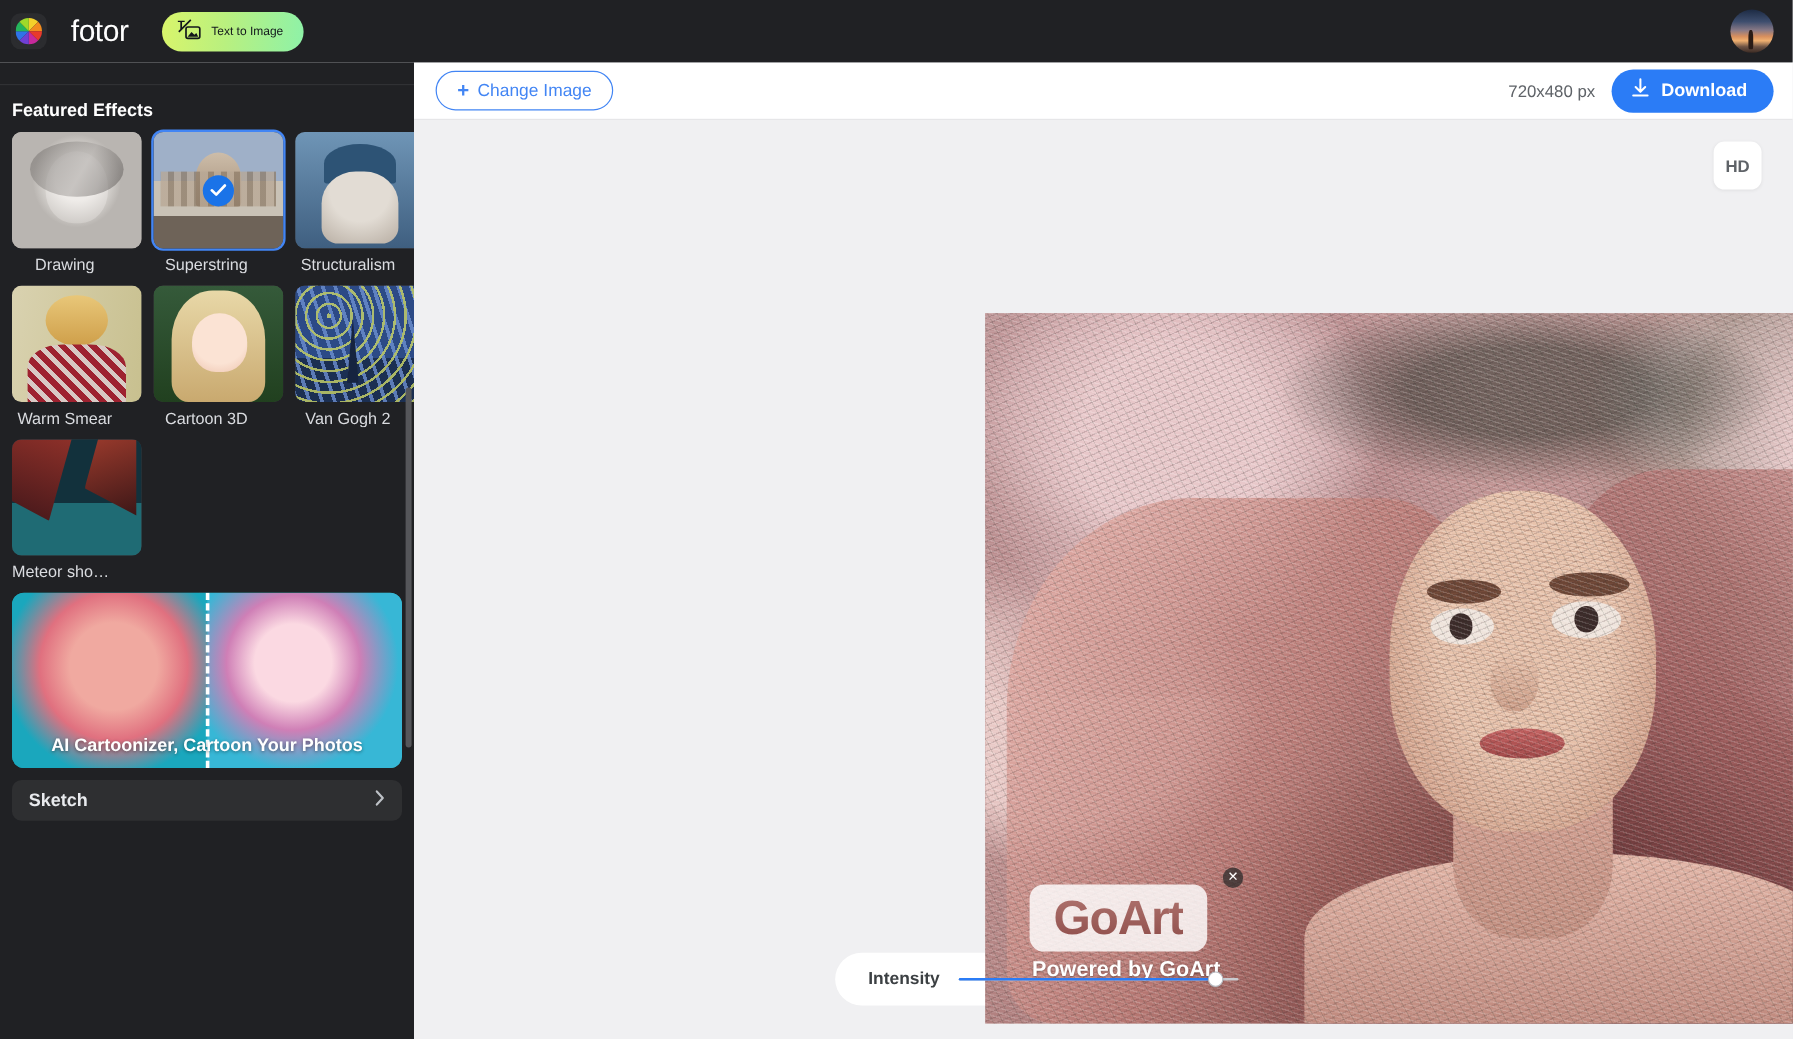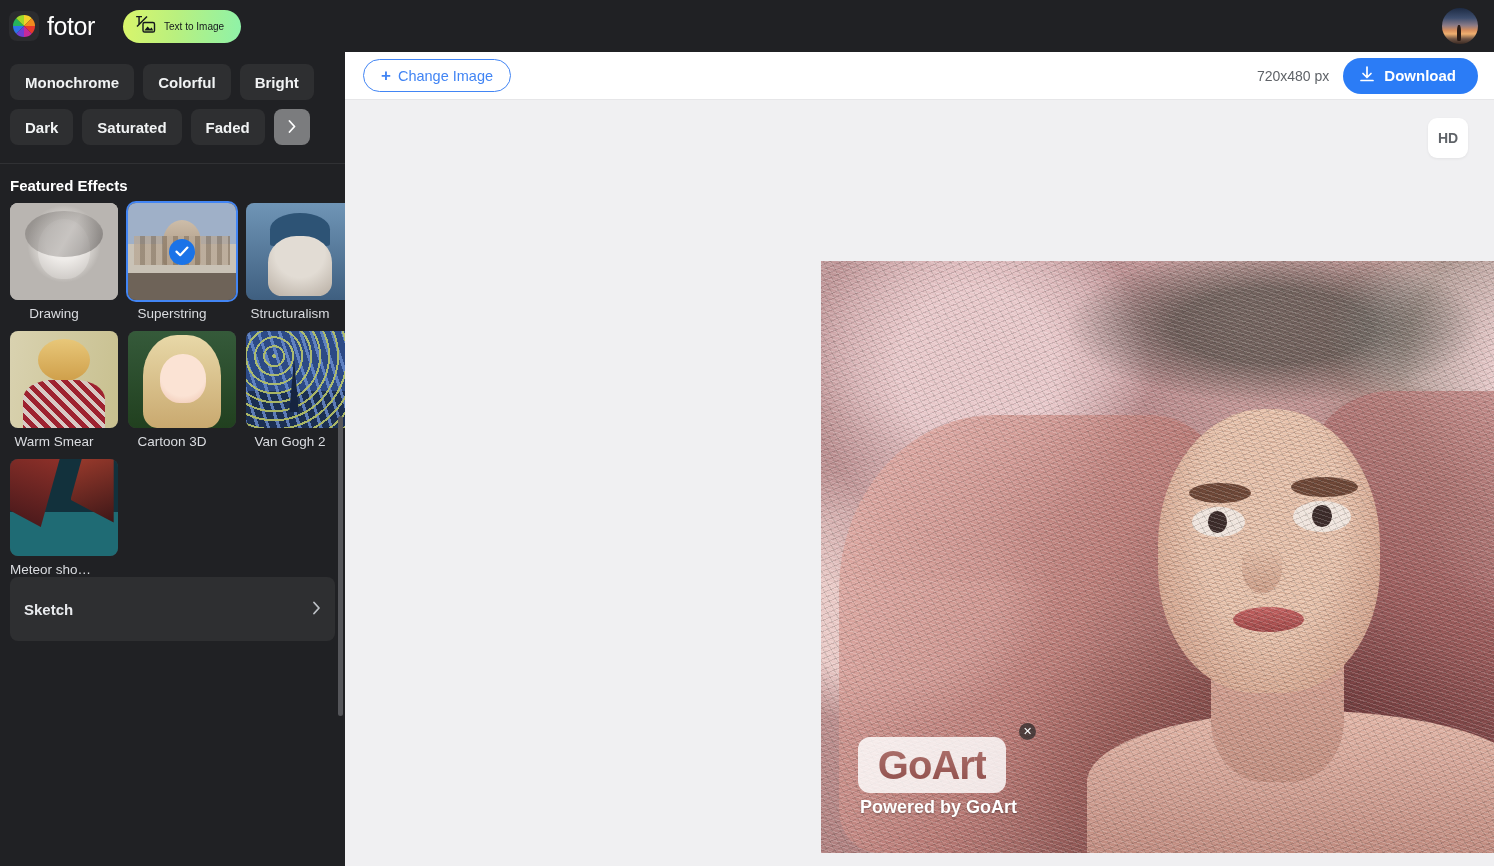--- a/index.html
+++ b/index.html
@@ -8,21 +8,21 @@
     font-family: "Liberation Sans", sans-serif;
     overflow: hidden; background: #f0f0f2;
   }
   .app { position: relative; width: 1494px; height: 866px; display: flex; flex-direction: column; }
 
   
   .topbar {
     height: 52px; min-height: 52px; background: #202124;
     display: flex; align-items: center; padding: 0 16px 0 9px; position: relative; z-index: 20;
   }
-  .logo-wrap { display: flex; align-items: center; gap: 8px; }
+  .logo-wrap { display: flex; align-items: center; gap: 20px; }
   .logo-mark {
     width: 30px; height: 30px; border-radius: 8px; overflow: hidden;
     background: #2b2c2f; display: block; position: relative;
   }
   .logo-text { color: #fff; font-size: 25px; letter-spacing: -0.4px; font-weight: 400; }
   .t2i-btn {
     margin-left: 28px; height: 33px; border-radius: 17px; padding: 0 17px 0 13px;
     background: linear-gradient(95deg, #d9f56b 0%, #b9f07f 45%, #8ef2a8 100%);
     display: flex; align-items: center; gap: 8px; cursor: pointer; border: none;
   }
@@ -151,21 +151,21 @@
     position:absolute; right:0; top:0; width:50%; height:100%;
     background: radial-gradient(ellipse 66% 74% at 44% 40%, #fbd9e2 0 30%, #cf7fb6 52%, #37b7d6 82%);
   }
   .promo .split { position:absolute; left:50%; top:0; width:0; height:100%;
     border-left: 3px dashed #fff; transform: translateX(-1.5px); }
   .promo-label {
     position:absolute; left:0; right:0; bottom: 10px; text-align:center; color:#fff;
     font-size: 15px; font-weight: bold; text-shadow: 0 1px 3px rgba(0,0,0,.45);
   }
   .sketch-row {
-    margin: 0 10px 10px 10px; height: 64px; background: #2e2f31; border-radius: 8px;
+    margin: 0 10px 10px 10px; height: 34px; background: #2e2f31; border-radius: 8px;
     display:flex; align-items:center; justify-content: space-between; padding: 5px 14px;
     color:#e8eaed; font-size: 15px; font-weight: bold; cursor: pointer;
   }
   .scrollbar-thumb {
     position:absolute; right: 2px; top: 252px; width: 5px; height: 300px;
     background: #55565a; border-radius: 3px;
   }
 
   
   .main { flex: 1; display: flex; flex-direction: column; background: #f0f0f2; position: relative; min-width: 0; }
@@ -367,35 +367,20 @@
     </button>
 
     <div class="avatar"></div>
   </div>
 
   <div class="body-row">
 
     <div class="sidebar">
 
 
-      <div class="tags">
-        <div class="tag">Monochrome</div>
-        <div class="tag">Colorful</div>
-        <div class="tag">Bright</div>
-        <div class="tag">Dark</div>
-        <div class="tag">Saturated</div>
-        <div class="tag">Faded</div>
-        <div class="tag tag-more">
-          <span>
-            <svg width="8" height="13" viewBox="0 0 8 13">
-                <path d="M1.5 1 L6.5 6.5 L1.5 12" fill="none" stroke="#fff" stroke-width="1.8" stroke-linecap="round" stroke-linejoin="round"></path>
-              </svg>
-          </span>
-        </div>
-      </div>
       <div class="tags-divider"></div>
 
       <div class="scroll-area">
         <div class="section-title">Featured Effects</div>
 
         <div class="effects-grid">
 
           <div class="effect">
             <div class="thumb">
                 <div class="art art-drawing"></div>
@@ -447,20 +432,26 @@
 
           <div class="effect">
             <div class="thumb">
                 <div class="art art-meteor"></div>
               </div>
             <div class="eff-label">Meteor shower</div>
           </div>
 
         </div>
 
+        <div class="promo">
+          <div class="half-l"></div>
+          <div class="half-r"></div>
+          <div class="split"></div>
+          <div class="promo-label">AI Cartoonizer, Cartoon Your Photos</div>
+        </div>
 
         <div class="sketch-row">
           <span>Sketch</span>
           <span>
             <svg width="9" height="14" viewBox="0 0 9 14">
                 <path d="M2 1.5 L7 7 L2 12.5" fill="none" stroke="#bdc1c6" stroke-width="1.8" stroke-linecap="round" stroke-linejoin="round"></path>
               </svg>
           </span>
         </div>
 
@@ -517,16 +508,35 @@
           <div class="watermark">
             <div class="wm-box">
               <span class="wm-text">GoArt</span>
             </div>
             <div class="wm-sub">Powered by GoArt</div>
             <div class="wm-close">✕</div>
           </div>
         </div>
       </div>
 
+      <div class="bottom-bar">
+        <div class="slider-pill">
+          <span class="slider-label">Intensity</span>
+          <div class="slider-track-wrap">
+            <div class="slider-track"></div>
+            <div class="slider-fill" id="sliderFill" style="width: 92%;"></div>
+            <div class="slider-knob" id="sliderKnob" style="left: 92%;"></div>
+          </div>
+          <span class="slider-value">92</span>
+        </div>
+        <div class="compare-btn">
+          <span>
+            <svg width="17" height="17" viewBox="0 0 17 17">
+              <rect x="1.2" y="2.4" width="14.6" height="12.2" rx="1.4" fill="none" stroke="#1b1b1b" stroke-width="1.5"></rect>
+              <rect x="1.9" y="3.1" width="6.6" height="10.8" fill="#1b1b1b"></rect>
+            </svg>
+          </span>
+        </div>
+      </div>
 
     </div>
   </div>
 </div>
 
 </body></html>

